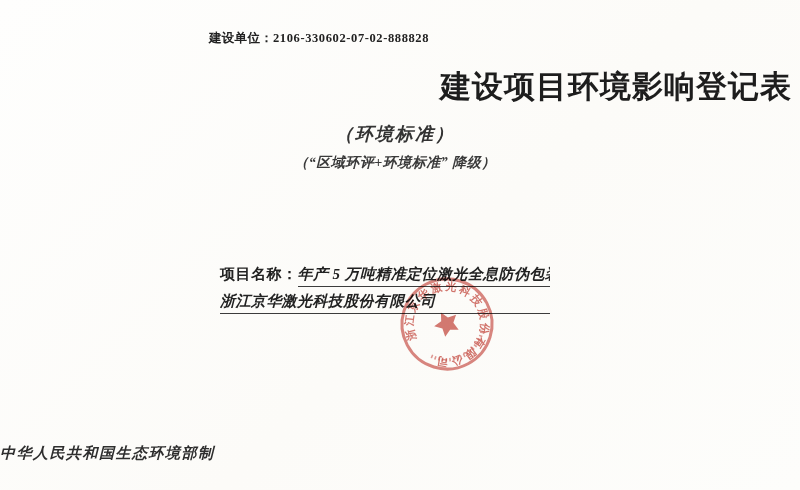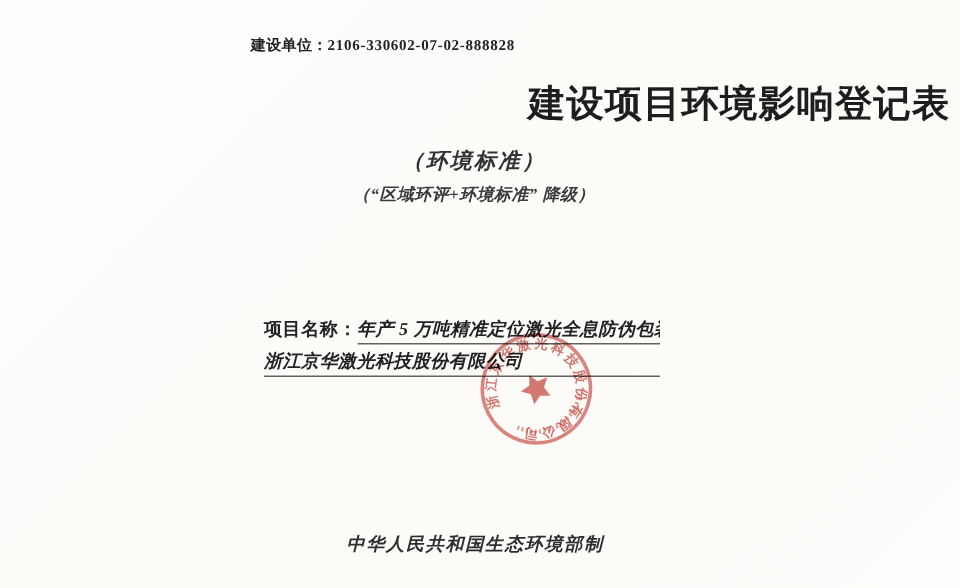--- a/index.html
+++ b/index.html
@@ -50,21 +50,21 @@
   .underlined{
     flex:1 1 auto;
     border-bottom:1.5px solid #3c3c3c;
     padding-bottom:2px;
     font-weight:600;font-style:italic;letter-spacing:.4px;
     overflow:hidden;
   }
   .indent{flex:0 0 65px;}
   .centered{text-align:center;}
   .footer-line{
-    position:absolute;left:0;top:444px;width:792px;text-align:center;
+    position:absolute;left:0;top:444px;width:792px;
     font-size:15px;font-style:italic;font-weight:600;letter-spacing:1.5px;color:#2e2e2e;
     white-space:nowrap;
   }
   .stamp{
     position:absolute;left:391px;top:268px;width:112px;height:112px;
     mix-blend-mode:multiply;opacity:.92;
     pointer-events:none;
   }
 </style>
 </head>

